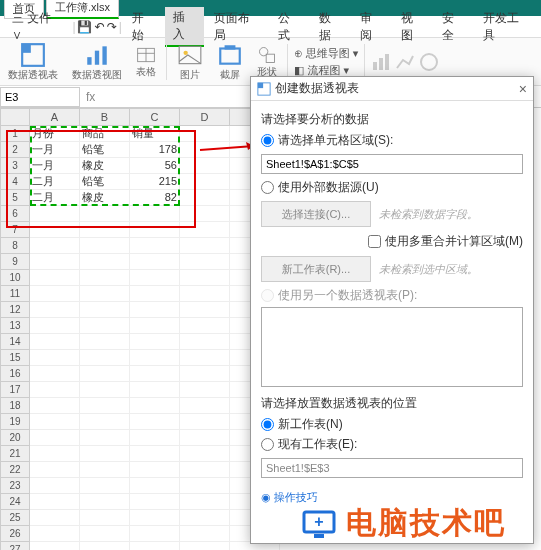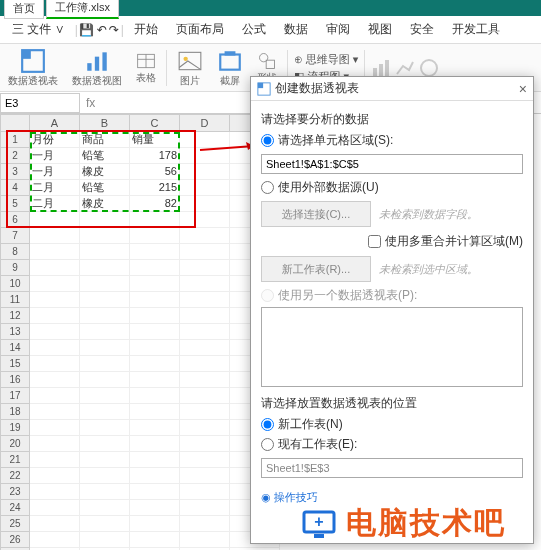--- a/index.html
+++ b/index.html
@@ -1,19 +1,19 @@
 <!DOCTYPE html>
 <html><head>
 <meta charset="utf-8">
 <style>
   * { box-sizing: border-box; margin: 0; padding: 0; font-family: "Microsoft YaHei", sans-serif; }
   body { width: 541px; height: 550px; background: #f4f4f4; overflow: hidden; position: relative; font-size: 12px; color: #333; }
   .titlebar { height: 16px; background: #0f766e; display: flex; align-items: center; padding: 8px 4px; font-size: 11px; }
   .titlebar .tab { padding: 2px 8px; background: #fff; border: 1px solid #ccc; margin-right: 2px; font-size: 11px; }
-  .menubar { height: 28px; background: #fff; display: flex; align-items: center; padding: 0 4px; gap: 2px; border-bottom: 1px solid #ddd; }
+  .menubar { height: 22px; background: #fff; display: flex; align-items: center; padding: 0 4px; gap: 2px; border-bottom: 1px solid #ddd; }
   .menubar .file-btn { padding: 2px 8px; color: #333; font-size: 12px; }
   .menubar .menu-item { padding: 2px 8px; font-size: 12px; color: #333; cursor: pointer; }
   .menubar .menu-item.active { background: #e0e0e0; border-bottom: 2px solid #0a0; }
   .ribbon { height: 48px; background: #fafafa; border-bottom: 1px solid #ddd; display: flex; align-items: center; padding: 2px 4px; gap: 6px; overflow: hidden; }
   .ribbon .btn { display: flex; flex-direction: column; align-items: center; padding: 2px 4px; font-size: 10px; color: #666; }
   .ribbon .btn svg { width: 20px; height: 20px; }
   .ribbon .btn.big svg { width: 26px; height: 26px; }
   .ribbon .sep { width: 1px; height: 36px; background: #ddd; }
   .formula-bar { height: 22px; background: #fff; border-bottom: 1px solid #ccc; display: flex; align-items: center; }
   .namebox { width: 80px; height: 20px; border: 1px solid #ccc; padding: 0 4px; font-size: 11px; background: #fff; }
@@ -57,20 +57,21 @@
 </div>
 
 <div class="menubar">
   <span class="file-btn">三 文件 ∨</span>
   <span style="color:#ccc">|</span>
   <span>💾</span>
   <span>↶</span>
   <span>↷</span>
   <span style="color:#ccc">|</span>
   <span class="menu-item">开始</span>
+  <span class="menu-item active">插入</span>
   <span class="menu-item">页面布局</span>
   <span class="menu-item">公式</span>
   <span class="menu-item">数据</span>
   <span class="menu-item">审阅</span>
   <span class="menu-item">视图</span>
   <span class="menu-item">安全</span>
   <span class="menu-item">开发工具</span>
 </div>
 
 <div class="ribbon">

